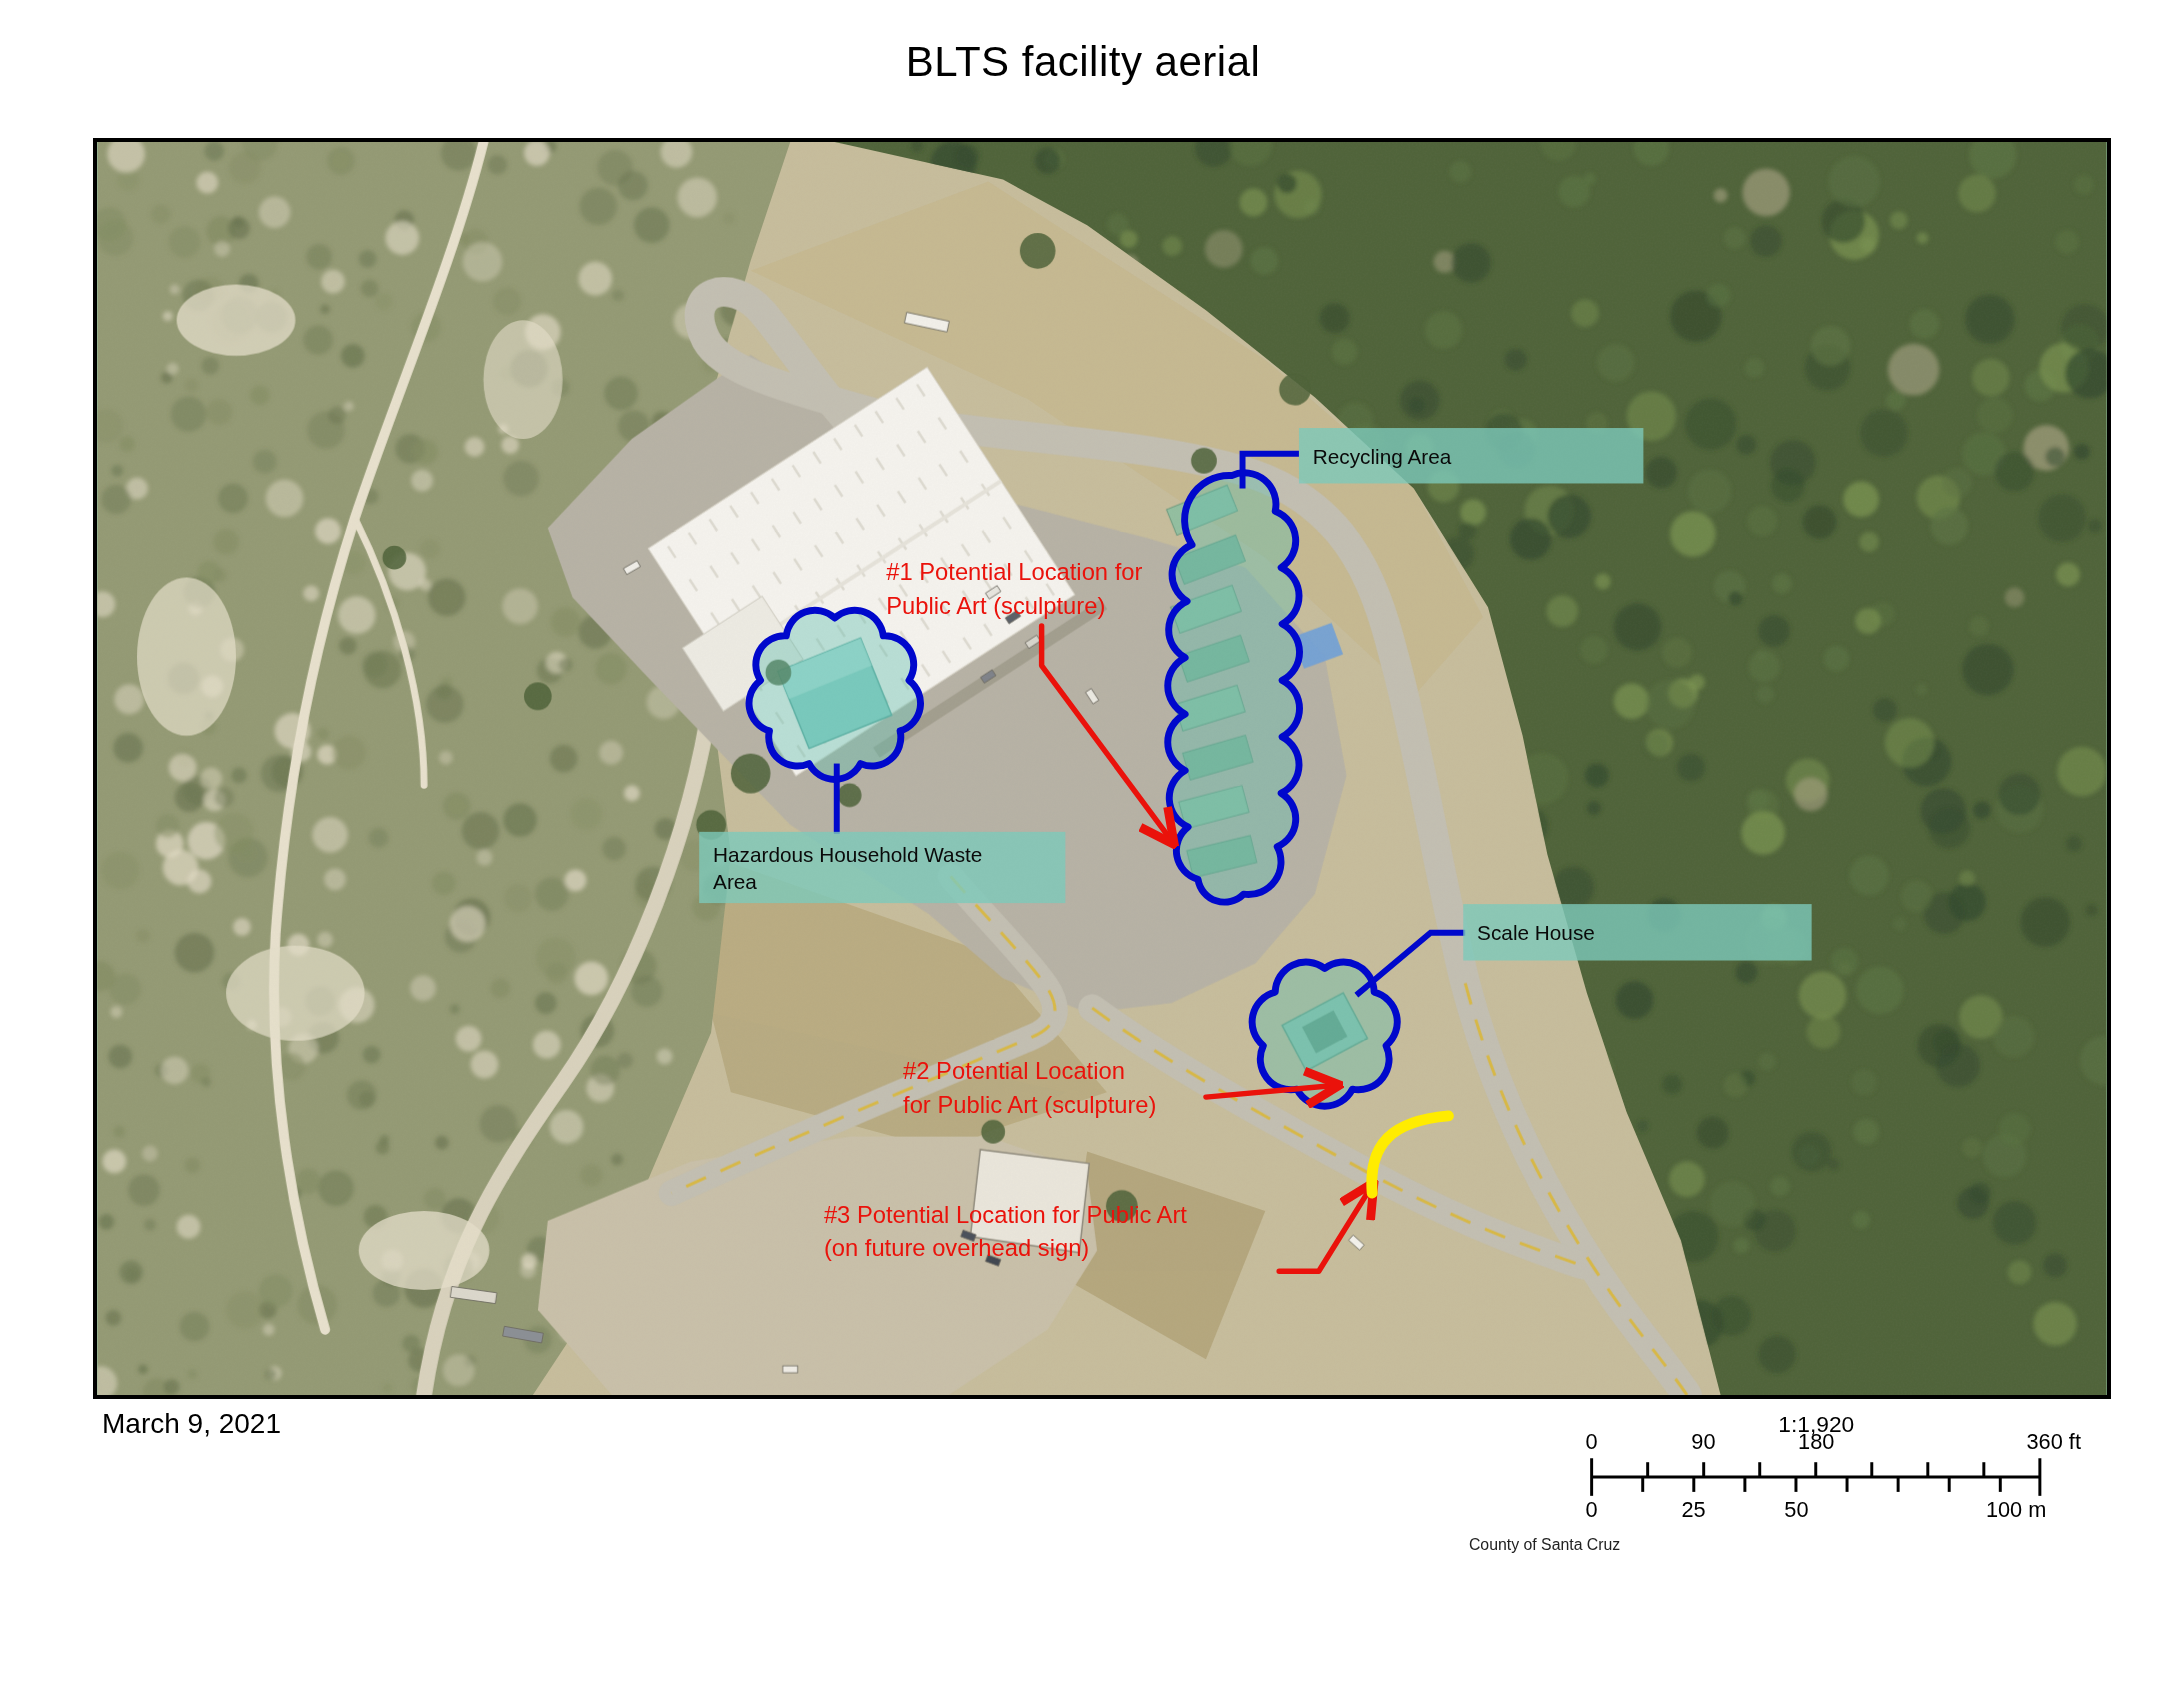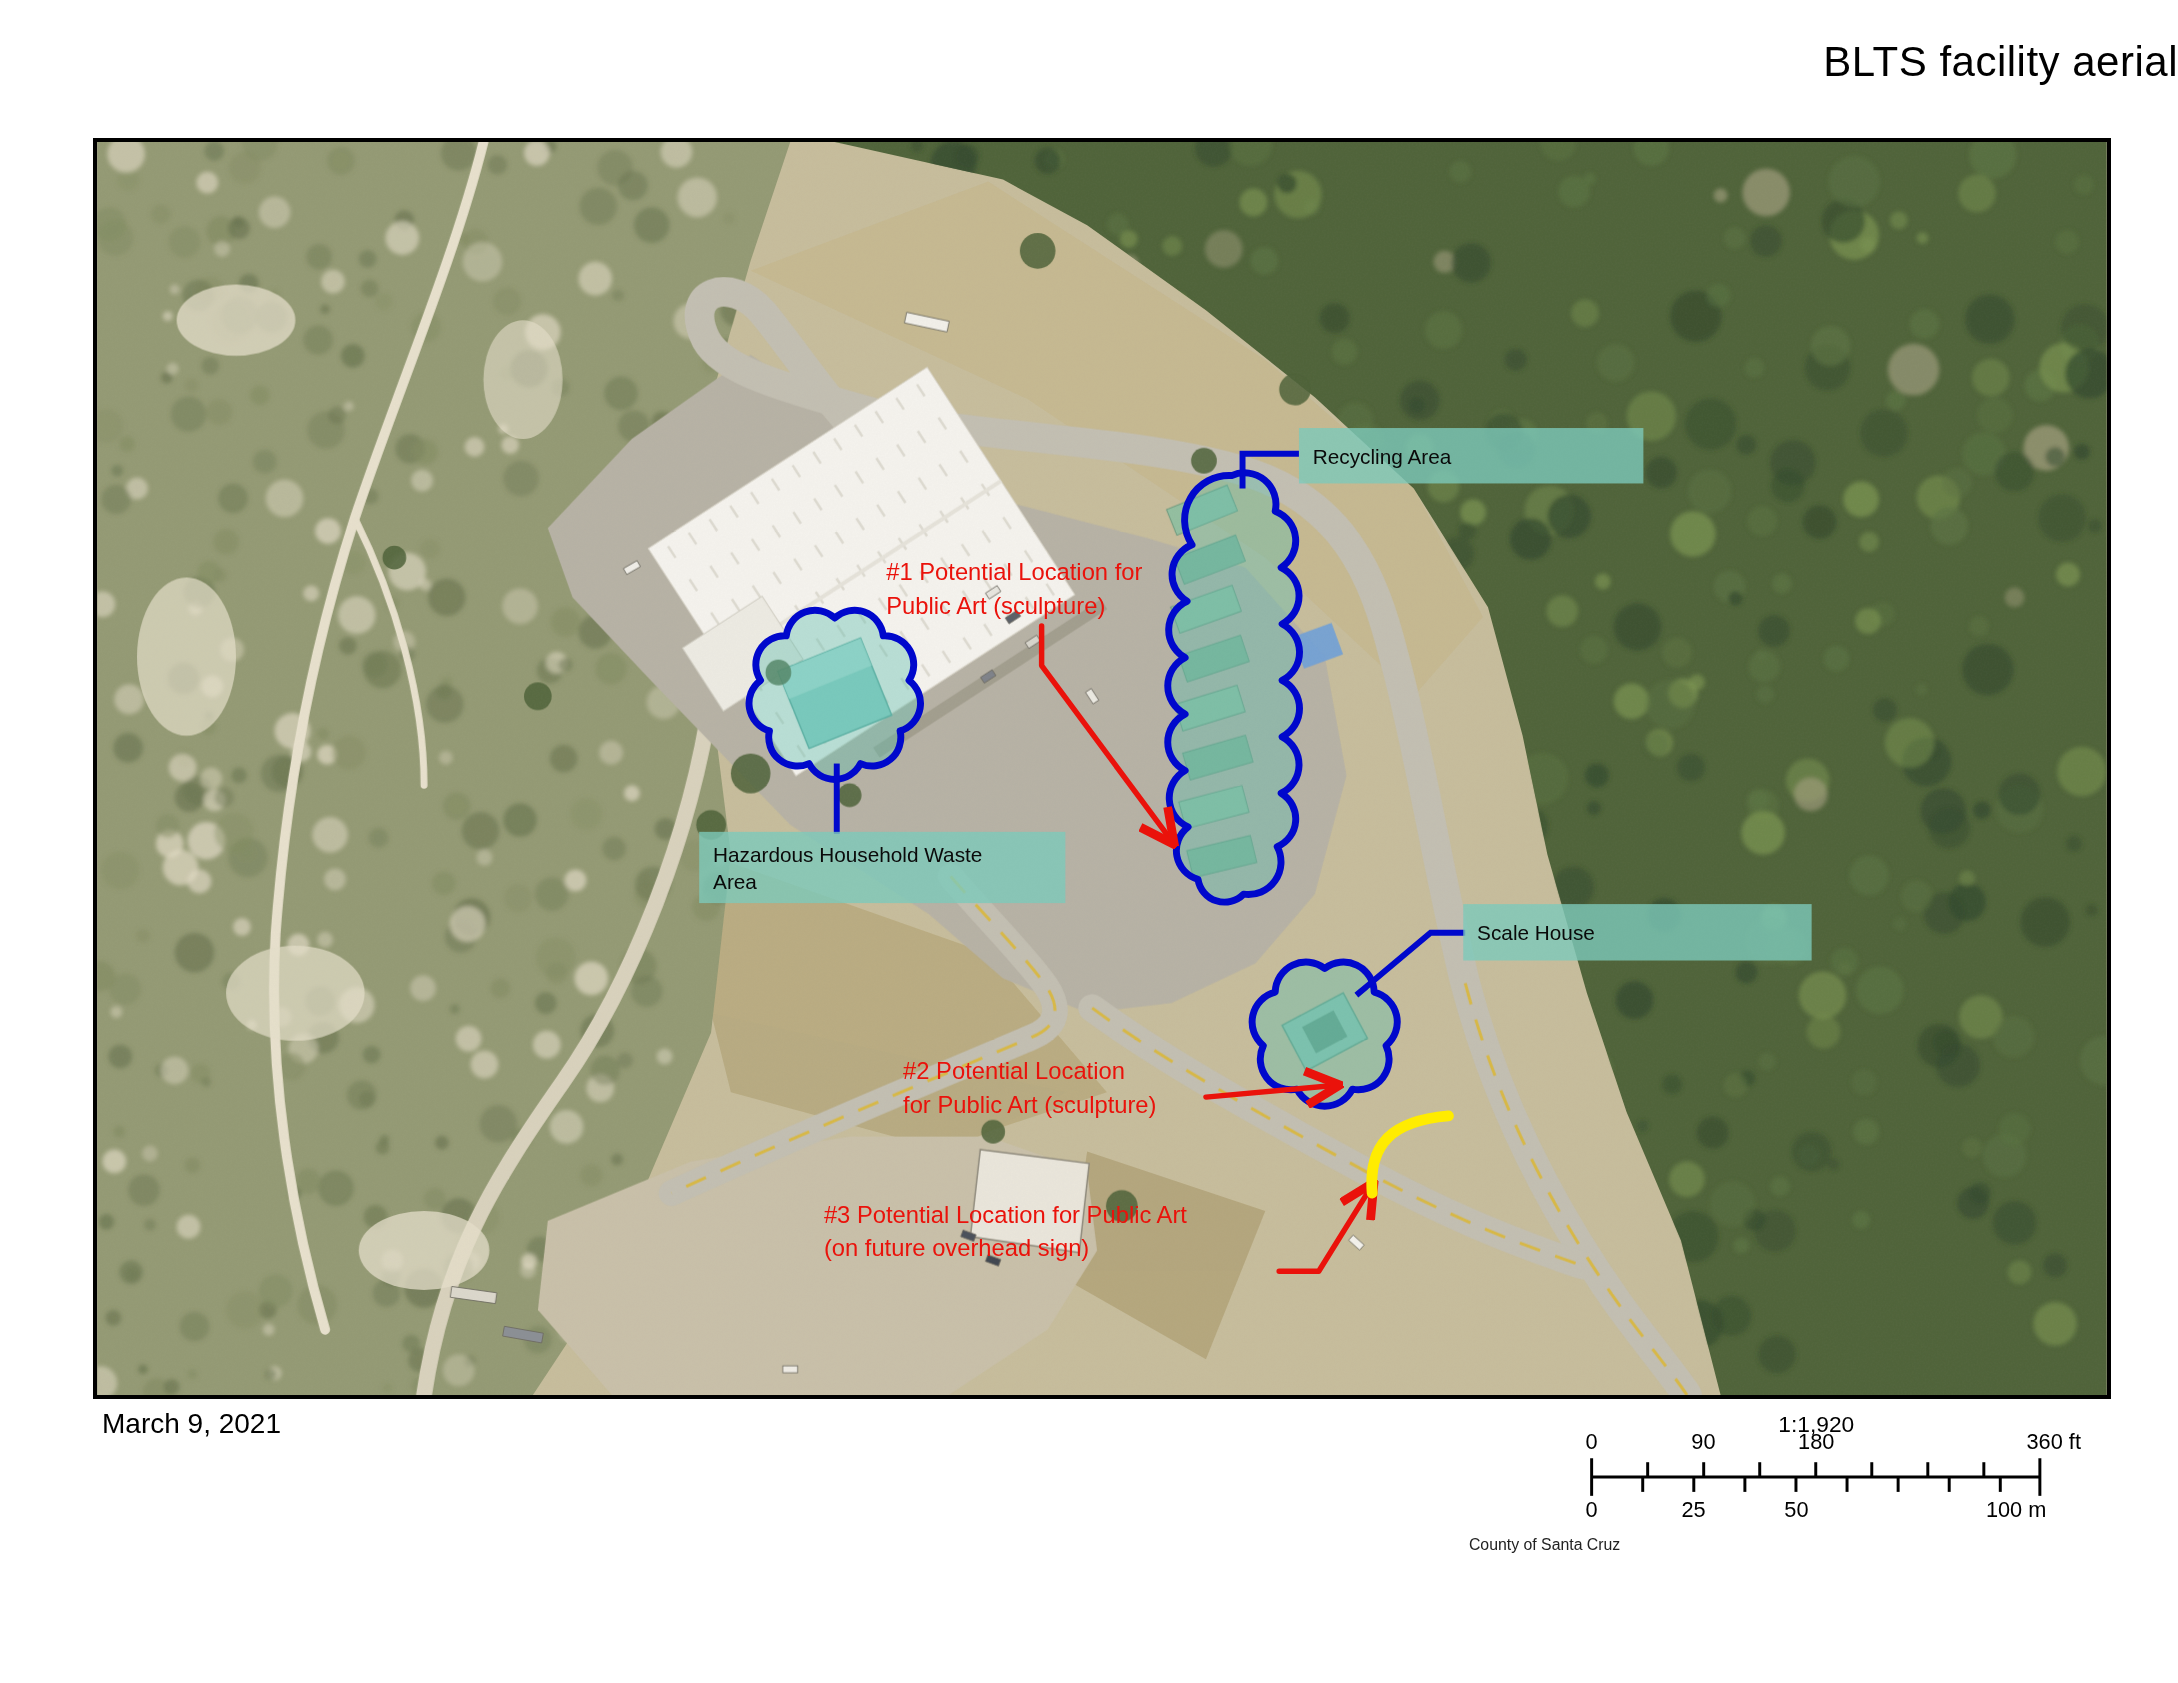--- a/index.html
+++ b/index.html
@@ -1,21 +1,21 @@
 <!DOCTYPE html>
 <html><head>
 <meta charset="utf-8">
 <style>
   html,body{margin:0;padding:0;background:#ffffff;}
   .page{position:relative;width:2178px;height:1683px;background:#fff;overflow:hidden;
         font-family:"Liberation Sans",sans-serif;color:#000;}
-  .title{position:absolute;top:38px;left:0;right:0;text-align:right;
+  .title{position:absolute;top:38px;left:0;right:12px;text-align:center;
          font-size:42px;letter-spacing:0.5px;}
   .map-frame{position:absolute;left:93px;top:138px;width:2010px;height:1253px;
-             border:4px solid #000;background:#737373;}
+             border:4px solid #000;background:#5eead4;}
   .map-frame svg{display:block;}
   .date-label{position:absolute;left:102px;top:1408px;font-size:28px;}
   .scalebar{position:absolute;left:1426px;top:1388px;width:733px;height:188px;}
   svg text{font-family:"Liberation Sans",sans-serif;}
   .lbltxt{font-size:21px;fill:#0a0a0a;}
   .redtxt{font-size:24px;}
   .scaletxt{font-size:22px;fill:#000;text-anchor:middle;}
   .ratiotxt{font-size:23px;fill:#000;text-anchor:middle;}
   .credittxt{font-size:16px;fill:#222;}
   .rev-cloud{fill:#5fbfae;fill-opacity:0.40;stroke-width:7;stroke-linejoin:round;}

